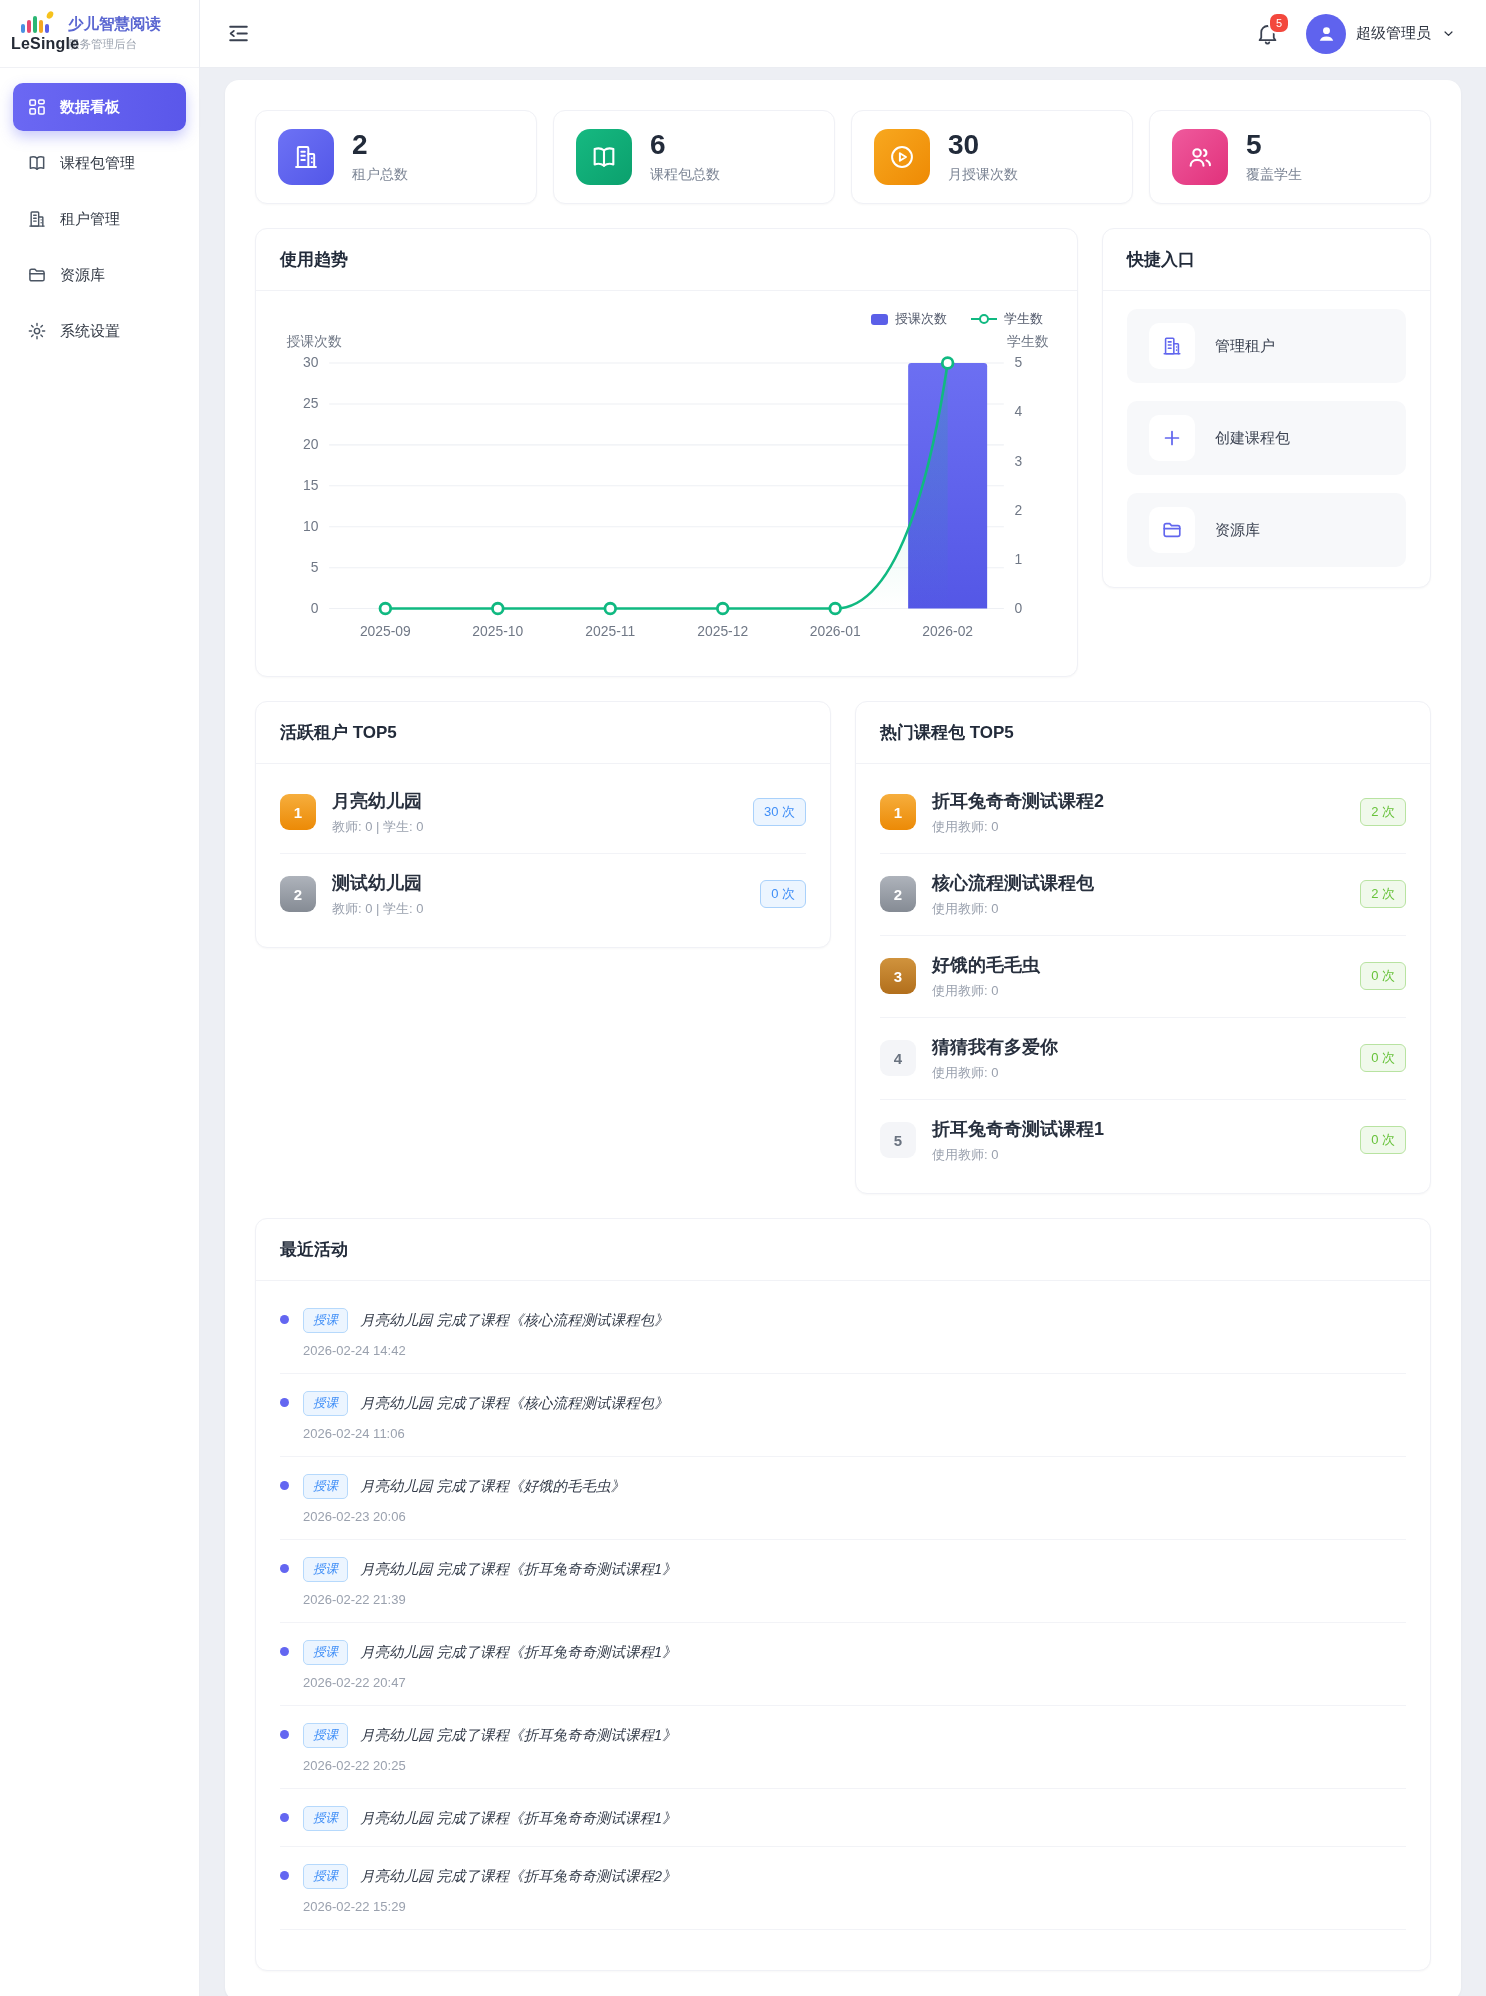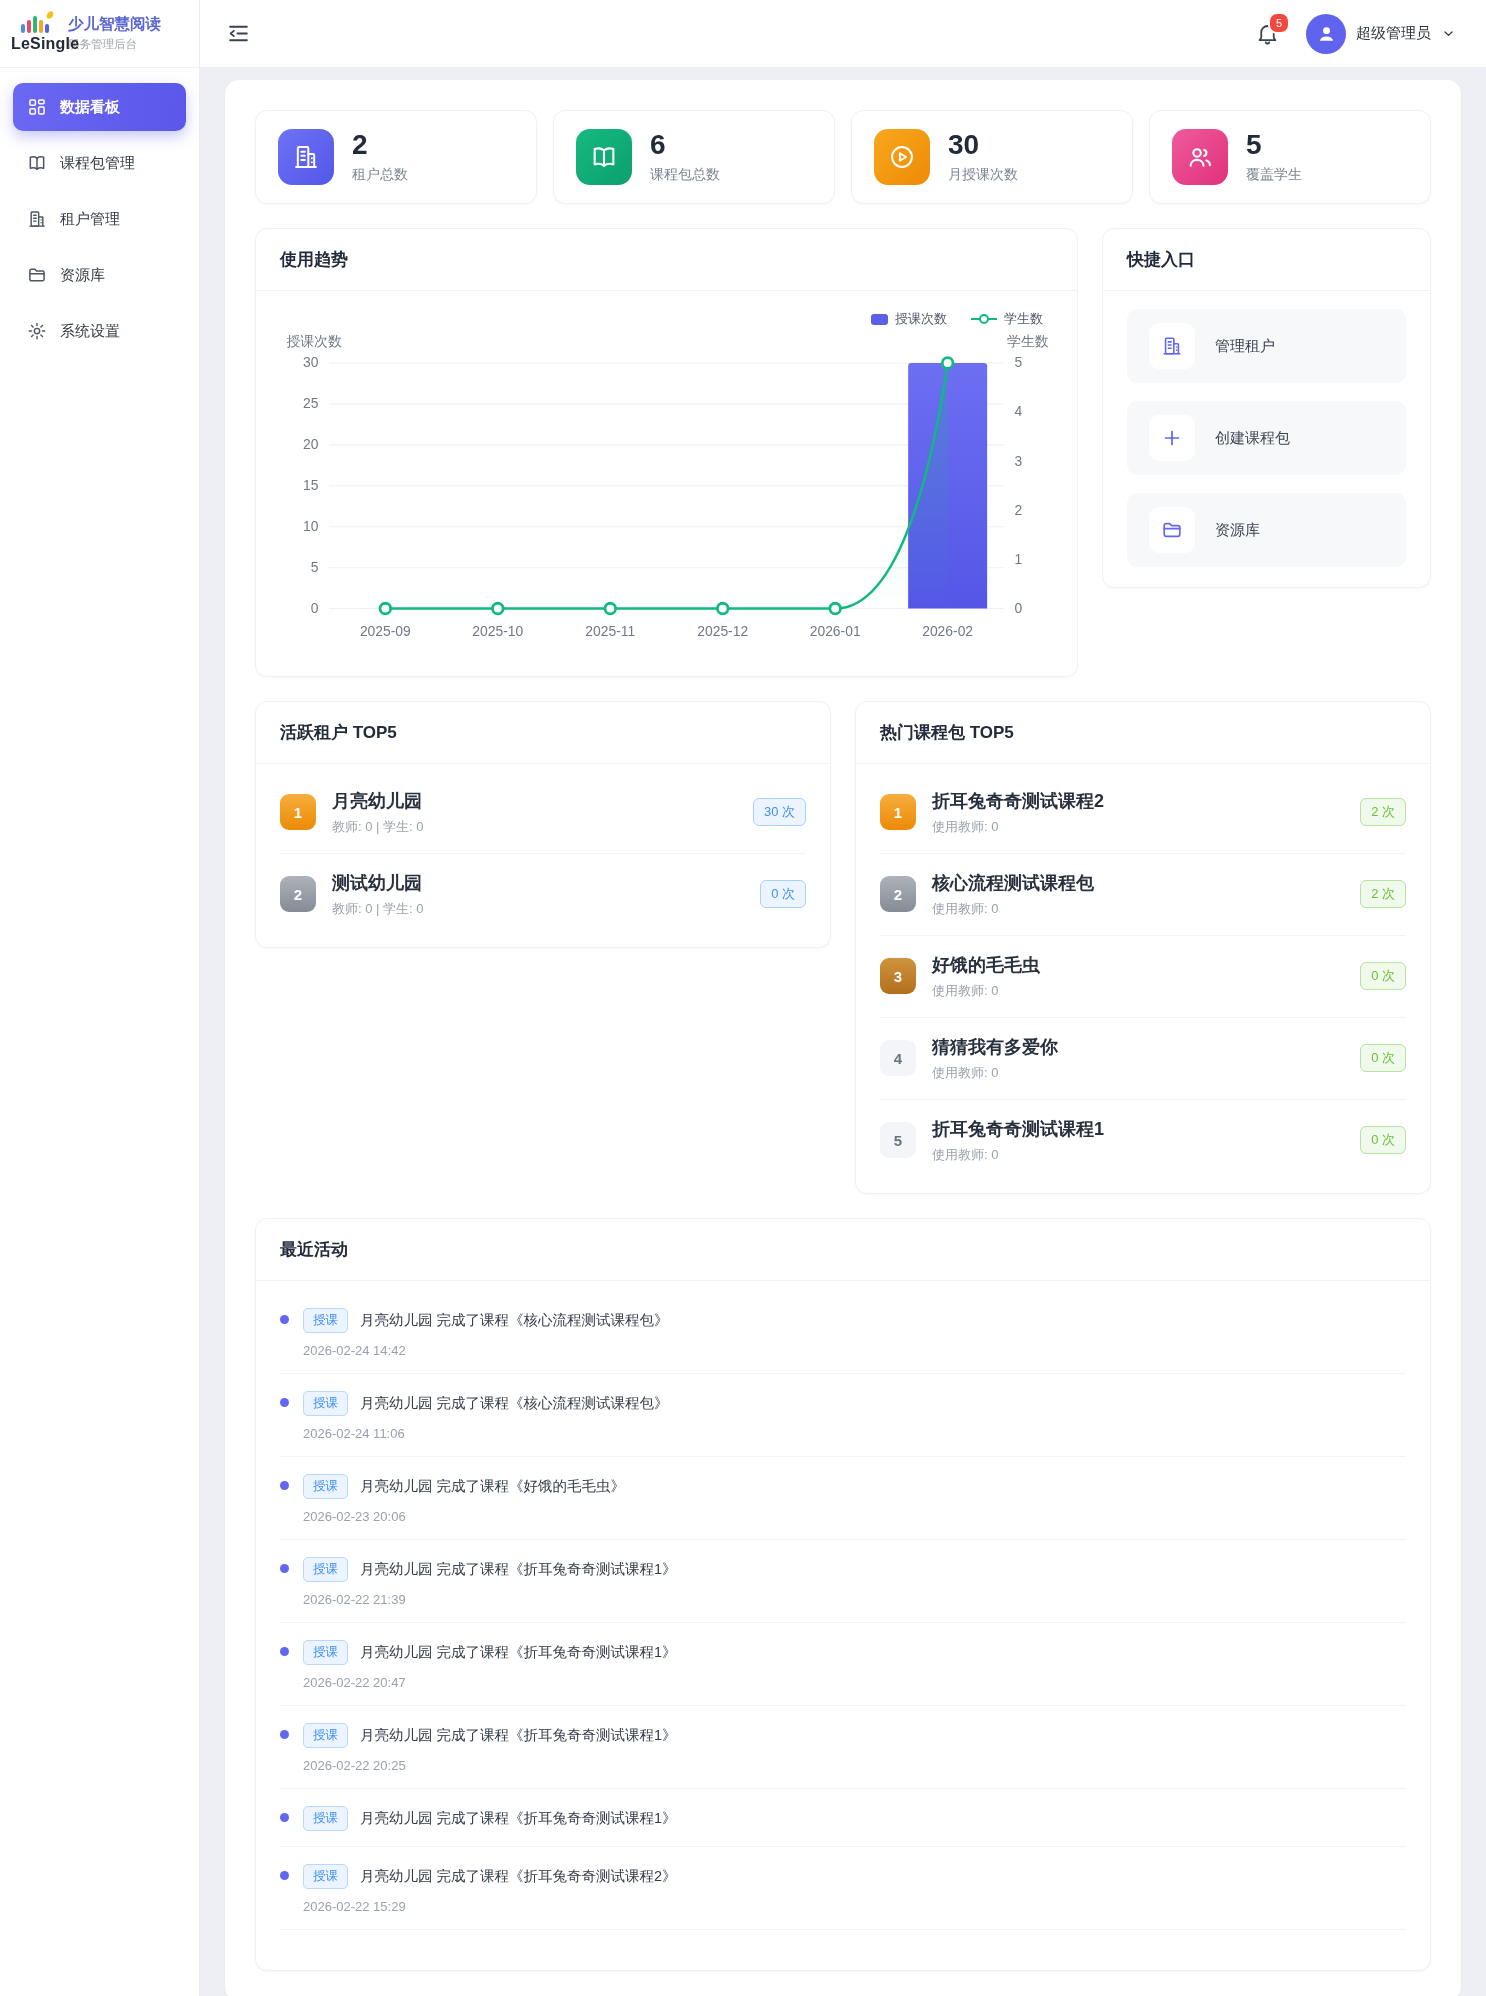--- a/index.html
+++ b/index.html
@@ -93,21 +93,21 @@
   .pill{font-size:13px;padding:4px 10px;border-radius:6px;border:1px solid;flex-shrink:0;}
   .pill-blue{background:#ecf5ff;border-color:#a9d1fb;color:#3f8ef7;}
   .pill-green{background:#f0f9eb;border-color:#b8e3a1;color:#67c23a;}
 
   .activity-card{margin-top:24px;}
   .act-list{padding:10px 24px 8px;}
   .act-row{display:flex;gap:14px;padding:17px 0 15px;border-bottom:1px solid #f2f3f7;}
   .act-row:last-child{border-bottom:none;}
   .act-dot{width:9px;height:9px;border-radius:50%;margin-top:7px;flex-shrink:0;}
   .act-body{flex:1;min-width:0;}
-  .act-line{display:flex;align-items:center;gap:12px;}
+  .act-line{display:flex;align-items:center;gap:12px;font-style:italic;}
   .tag{font-size:12.5px;padding:3px 9px;border-radius:5px;border:1px solid;flex-shrink:0;}
   .tag-blue{background:#ecf5ff;border-color:#b6d9fc;color:#3f8ef7;}
   .tag-green{background:#f0f9eb;border-color:#c4e8ae;color:#67c23a;}
   .act-text{font-size:14.5px;color:#333b49;}
   .act-time{font-size:13px;color:#9aa1ae;margin-top:10px;}
 </style>
 </head>
 <body>
 
 <div class="app">

